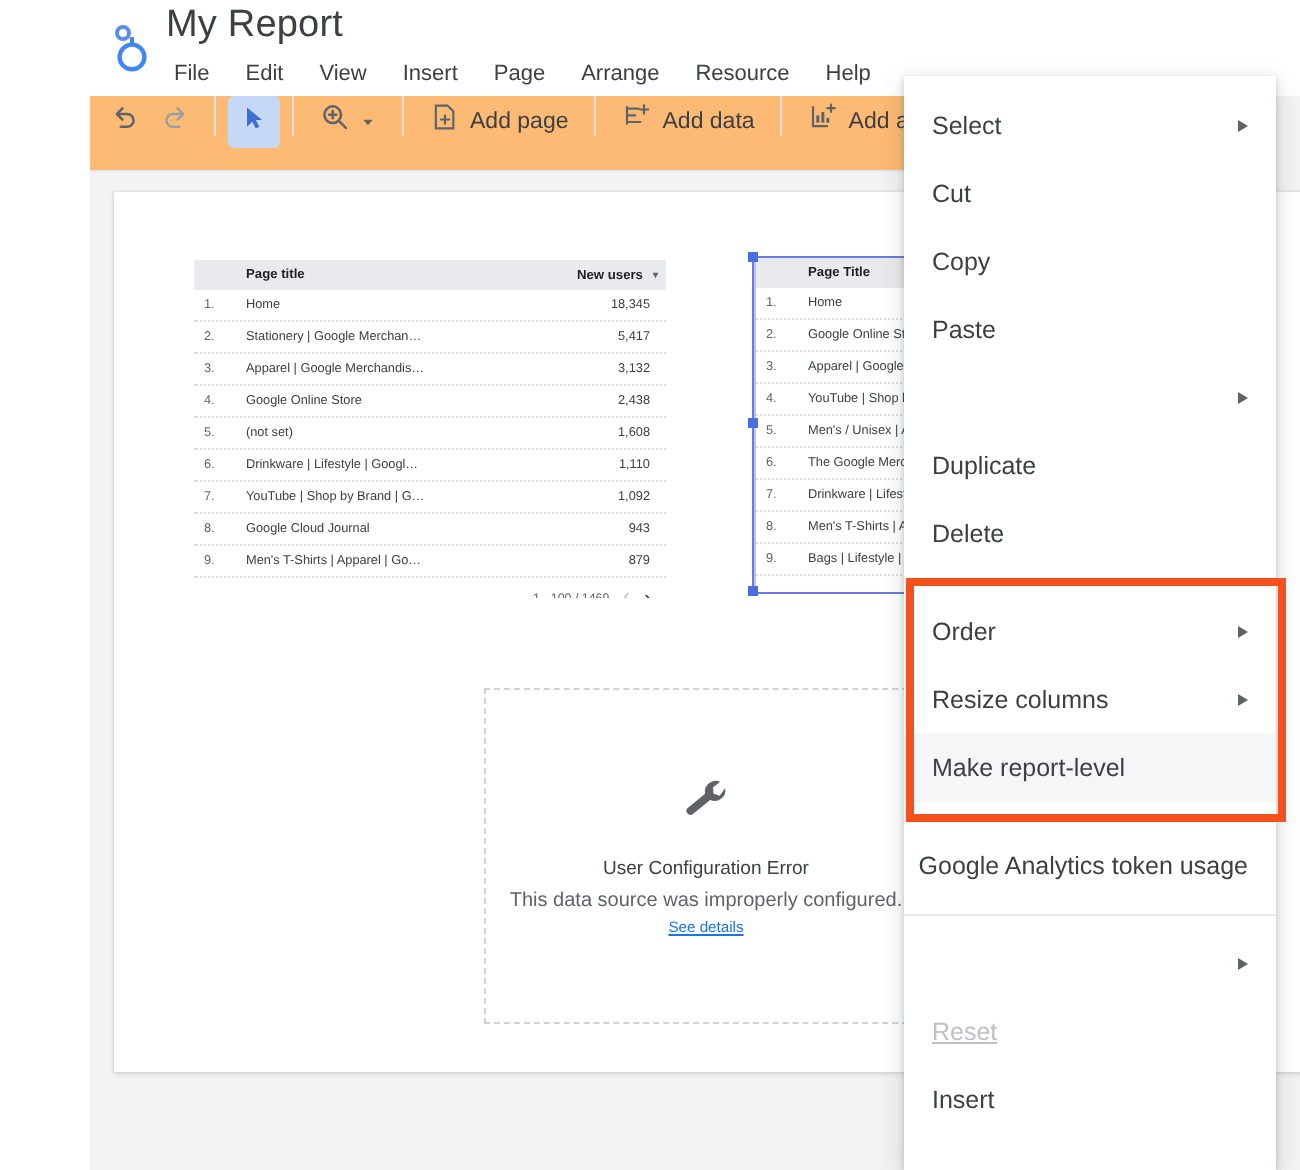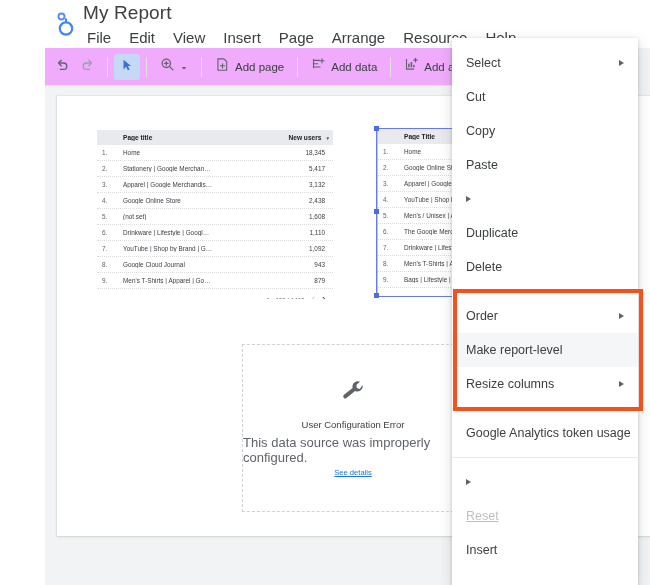--- a/index.html
+++ b/index.html
@@ -36,35 +36,35 @@
     font-size: 19px; color: #3c4043;
     letter-spacing: 0.1px;
     white-space: nowrap;
   }
   .menubar {
     position: absolute; left: 37px; top: 28px;
     display: flex; align-items: center;
     height: 18px;
   }
   .menubar-item {
-    font-size: 15px; color: #3c4043;
+    font-size: 11px; color: #3c4043;
     padding: 1px 9px;
     white-space: nowrap;
     cursor: default;
     border-radius: 3px;
   }
   .menubar-item:first-child { padding-left: 5px; }
 
   
   .toolbar {
     position: absolute; left: 0; top: 48px;
     width: 528px; height: 38px;
-    background: #f0abfc;
+    background: #fdba74;
     border-bottom: 1px solid #e3e5e8;
-    display: flex; align-items: center;
+    display: flex; 
     z-index: 4;
   }
   .tb-btn {
     display: flex; align-items: center; justify-content: center;
     height: 26px; min-width: 26px;
     border-radius: 3px;
     color: #5f6368;
     cursor: default;
   }
   .tb-btn.labeled { padding: 0 7px; gap: 5px; }
@@ -196,21 +196,21 @@
     display: flex; flex-direction: column;
     align-items: center; justify-content: center;
   }
   .wrench {
     margin-bottom: 10px;
   }
   .err-title {
     font-size: 9.5px; color: #3c4043; margin-bottom: 5px;
   }
   .err-sub {
-    font-size: 13px; color: #5f6368; margin-bottom: 3px;
+    font-size: 10px; color: #5f6368; margin-bottom: 3px;
   }
   .err-link {
     font-size: 7.6px; color: #1a73e8; text-decoration: underline;
     cursor: default;
   }
 
   
   .ctx-menu {
     position: absolute;
     left: 407px; top: 38px;
@@ -225,20 +225,21 @@
   }
   .ctx-item {
     position: relative;
     display: flex; align-items: center;
     height: 34px;
     padding: 0 14px 0 14px;
     font-size: 12.5px;
     color: #3c4043;
     cursor: default;
     white-space: nowrap;
+    justify-content: flex-end;
   }
   .ctx-item.hovered { background: #f5f6f7; }
   .ctx-item.disabled { color: #bdc1c6; text-decoration: underline; }
   .ctx-label { flex: 1 1 auto; }
   .ctx-arrow {
     flex: 0 0 auto;
     width: 0; height: 0;
     border-top: 3.5px solid transparent;
     border-bottom: 3.5px solid transparent;
     border-left: 5px solid #5f6368;
@@ -554,27 +555,27 @@
         <span class="ctx-label">Duplicate</span>
       </div>
       <div class="ctx-item">
         <span class="ctx-label">Delete</span>
       </div>
       <div class="ctx-sep"></div>
       <div class="ctx-item">
         <span class="ctx-label">Order</span>
         <span class="ctx-arrow"></span>
       </div>
+      <div class="ctx-item">
+        <span class="ctx-label">Resize columns</span>
+        <span class="ctx-arrow"></span>
+      </div>
       <div class="ctx-item hovered">
         <span class="ctx-label">Make report-level</span>
       </div>
-      <div class="ctx-item">
-        <span class="ctx-label">Resize columns</span>
-        <span class="ctx-arrow"></span>
-      </div>
       <div class="ctx-sep"></div>
       <div class="ctx-item">
         <span class="ctx-label">Google Analytics token usage</span>
       </div>
       <div class="ctx-sep"></div>
       <div class="ctx-item">
         <span class="ctx-arrow"></span>
       </div>
       <div class="ctx-item disabled">
         <span class="ctx-label">Reset</span>

